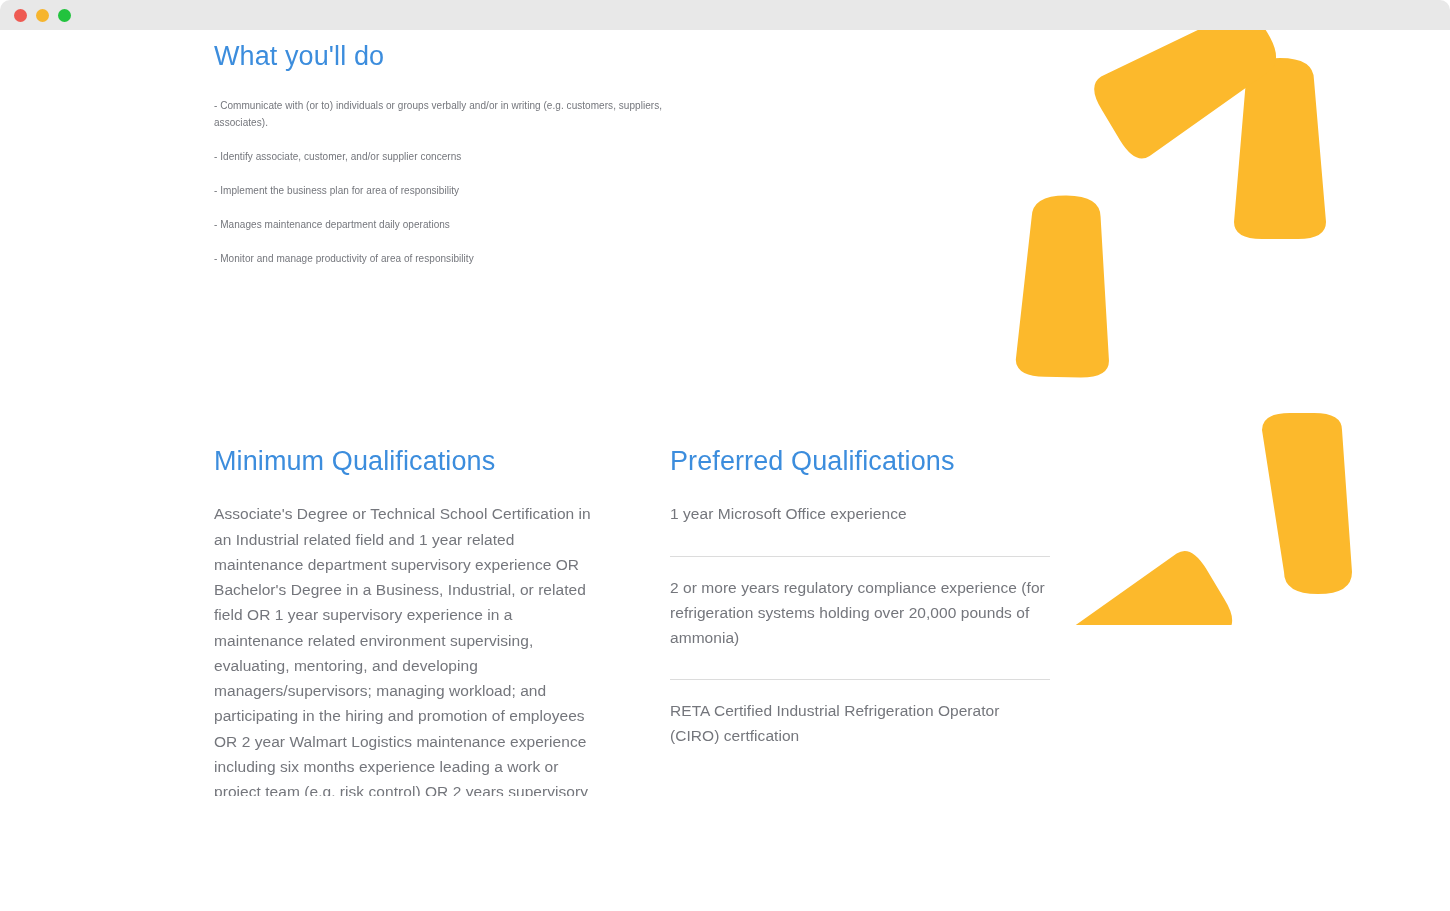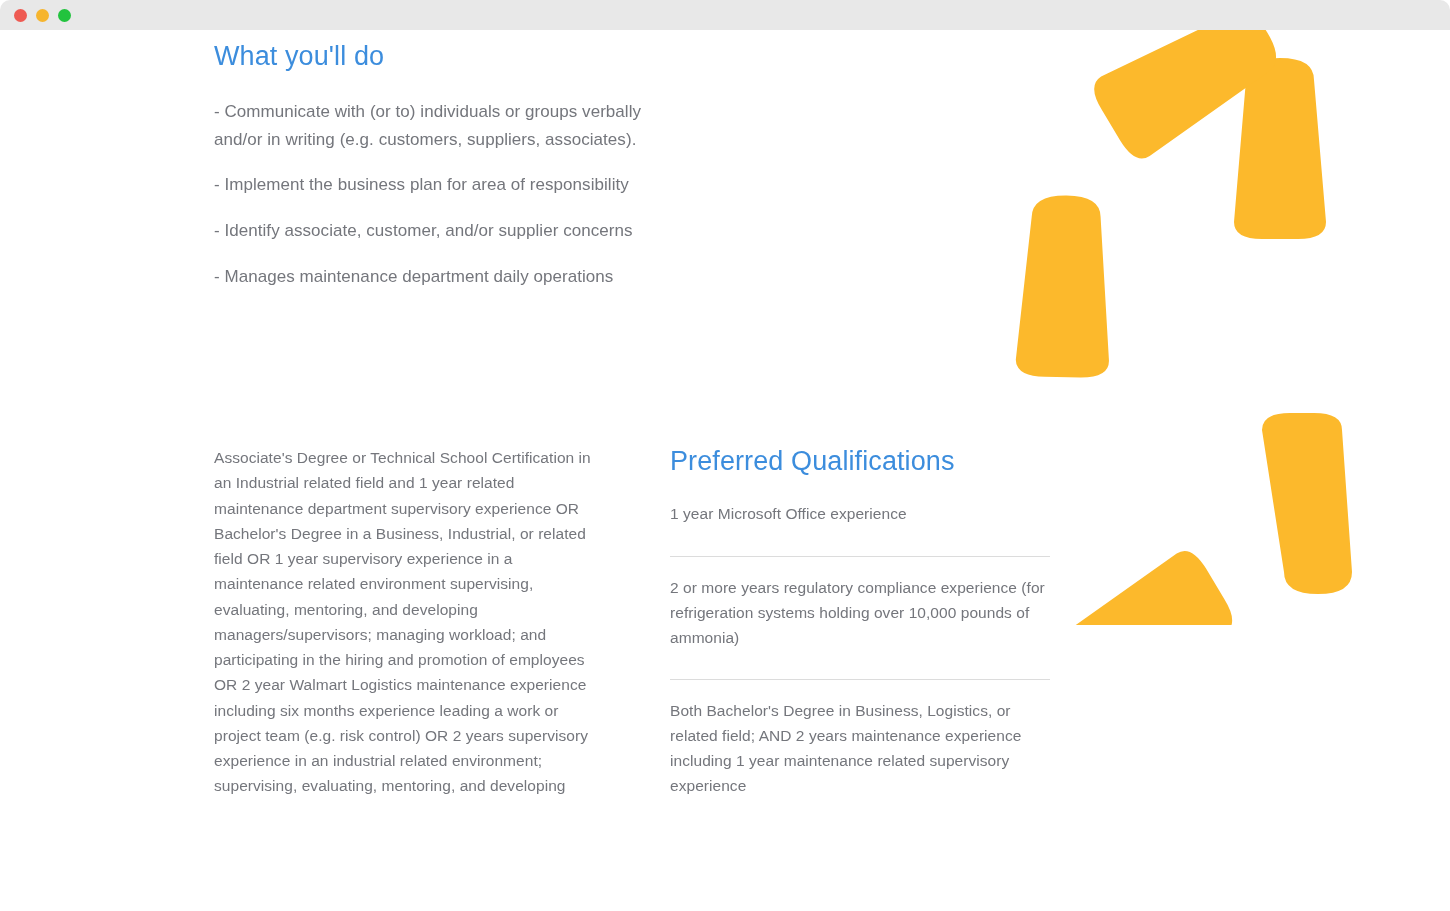--- a/index.html
+++ b/index.html
@@ -92,21 +92,21 @@
     margin: 0 0 26px 0;
     font-size: 27px;
     font-weight: 400;
     line-height: 1.2;
     color: #3c8ddd;
     letter-spacing: 0.1px;
   }
 
   .bullet {
     margin: 0 0 18px 0;
-    font-size: 17px;
+    font-size: 10px;
     line-height: 1.62;
     color: #74767c;
     letter-spacing: 0.05px;
   }
   .bullet:last-child { margin-bottom: 0; }
 
   .columns {
     position: absolute;
     top: 415px;
     left: 0;
@@ -189,37 +189,38 @@
 
         <path d="M47 140 q11 -19 41 -2 q30 17 19 36 l-62 129 q-8 15 -33 1 l-31 -18 q-25 -14 -17 -29 Z" transform="rotate(29 425 400)"></path>
       </g>
     </svg>
 
     <div class="content">
 
       <section class="section-whatyoulldo">
         <h2 class="heading">What you'll do</h2>
         <p class="bullet">- Communicate with (or to) individuals or groups verbally and/or in writing (e.g. customers, suppliers, associates).</p>
+        <p class="bullet">- Identify associate, customer, and/or supplier concerns</p>
         <p class="bullet">- Implement the business plan for area of responsibility</p>
-        <p class="bullet">- Identify associate, customer, and/or supplier concerns</p>
         <p class="bullet">- Manages maintenance department daily operations</p>
+        <p class="bullet">- Monitor and manage productivity of area of responsibility</p>
       </section>
 
       <div class="columns">
 
         <section class="col-min">
+          <h2 class="heading">Minimum Qualifications</h2>
           <p class="body-para">Associate's Degree or Technical School Certification in an Industrial related field and 1 year related maintenance department supervisory experience OR Bachelor's Degree in a Business, Industrial, or related field OR 1 year supervisory experience in a maintenance related environment supervising, evaluating, mentoring, and developing managers/supervisors; managing workload; and participating in the hiring and promotion of employees OR 2 year Walmart Logistics maintenance experience including six months experience leading a work or project team (e.g. risk control) OR 2 years supervisory experience in an industrial related environment; supervising, evaluating, mentoring, and developing managers/supervisors; managing workload; and participating in the hiring and promotion of employees with 1 year experience in the maintenance field.</p>
         </section>
 
         <section class="col-pref">
           <h2 class="heading">Preferred Qualifications</h2>
           <ul class="pref-list">
             <li class="pref-item">1 year Microsoft Office experience</li>
-            <li class="pref-item">2 or more years regulatory compliance experience (for refrigeration systems holding over 10,000 pounds of ammonia)</li>
-            <li class="pref-item">Both Bachelor's Degree in Business, Logistics, or related field; AND 2 years maintenance experience including 1 year maintenance related supervisory experience</li>
+            <li class="pref-item">2 or more years regulatory compliance experience (for refrigeration systems holding over 20,000 pounds of ammonia)</li>
             <li class="pref-item">RETA Certified Industrial Refrigeration Operator (CIRO) certfication</li>
           </ul>
         </section>
 
       </div>
     </div>
   </div>
 </div>
 
 </body></html>

